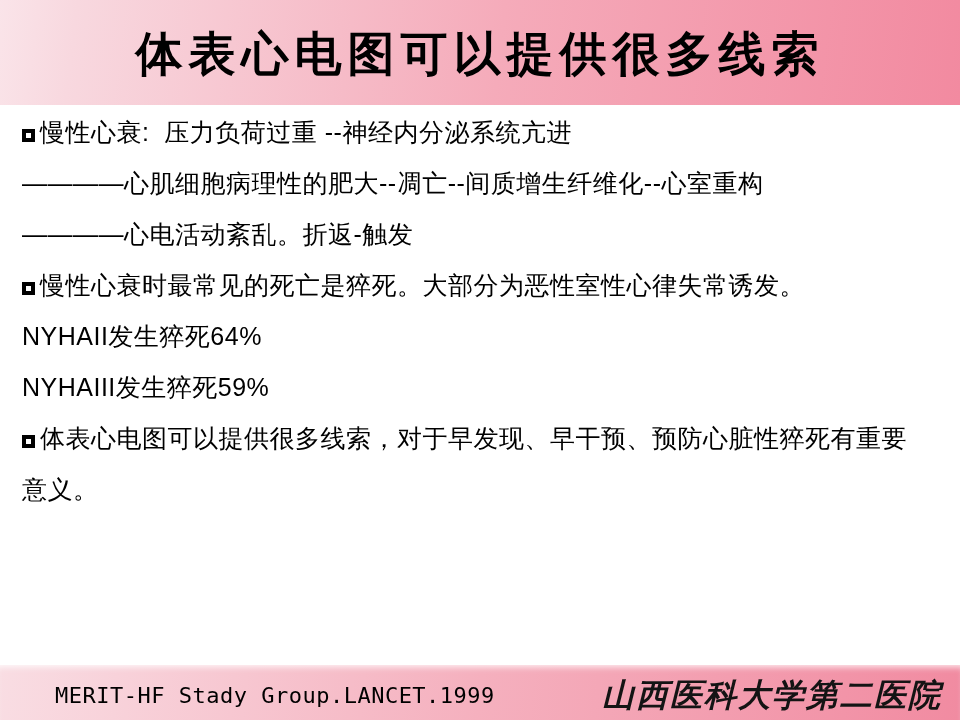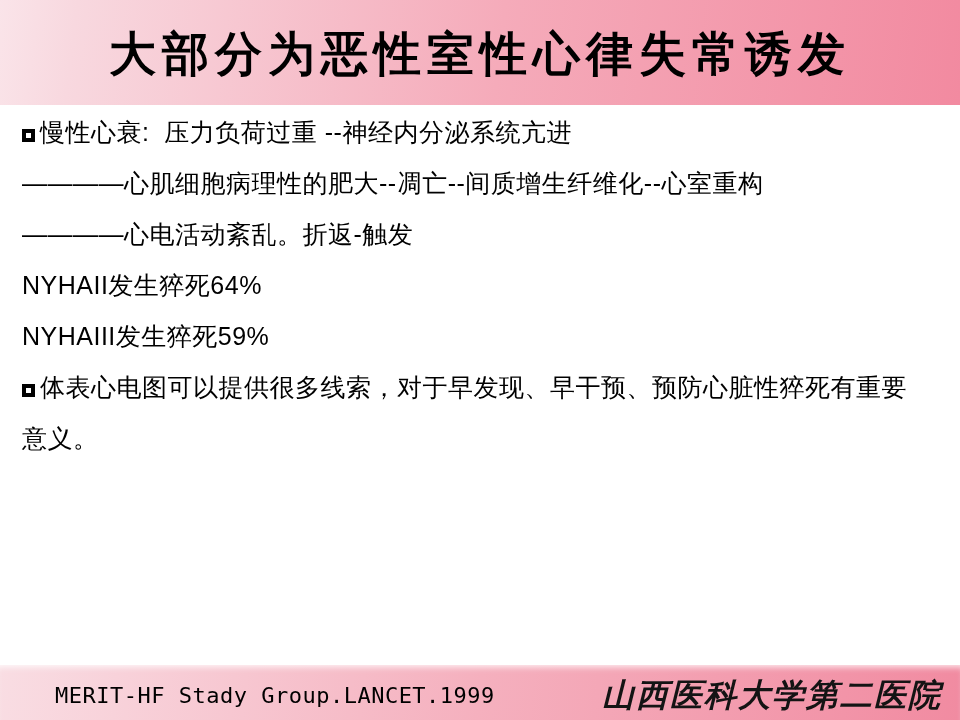--- a/index.html
+++ b/index.html
@@ -94,32 +94,33 @@
     letter-spacing: 2px;
     padding-bottom: 2px;
   }
 </style>
 </head>
 <body>
 
 <div class="slide">
 
   <div class="band-top">
-    <div class="slide-title">大部分为恶性室性心律失常诱发</div>
+    <div class="slide-title">体表心电图可以提供很多线索</div>
   </div>
 
   <div class="content">
 
     <div class="line"><span class="sq-bullet"></span><span>慢性心衰:  压力负荷过重 --神经内分泌系统亢进</span></div>
 
     <div class="line"><span>————心肌细胞病理性的肥大--凋亡--间质增生纤维化--心室重构</span></div>
 
 
     <div class="line"><span>————心电活动紊乱。折返-触发</span></div>
 
+    <div class="line"><span class="sq-bullet"></span><span>慢性心衰时最常见的死亡是猝死。大部分为恶性室性心律失常诱发。</span></div>
 
     <div class="line"><span>NYHAII发生猝死64%</span></div>
 
     <div class="line"><span>NYHAIII发生猝死59%</span></div>
 
 
     <div class="line"><span class="sq-bullet"></span><span>体表心电图可以提供很多线索，对于早发现、早干预、预防心脏性猝死有重要</span></div>
 
     <div class="line"><span>意义。</span></div>
 

